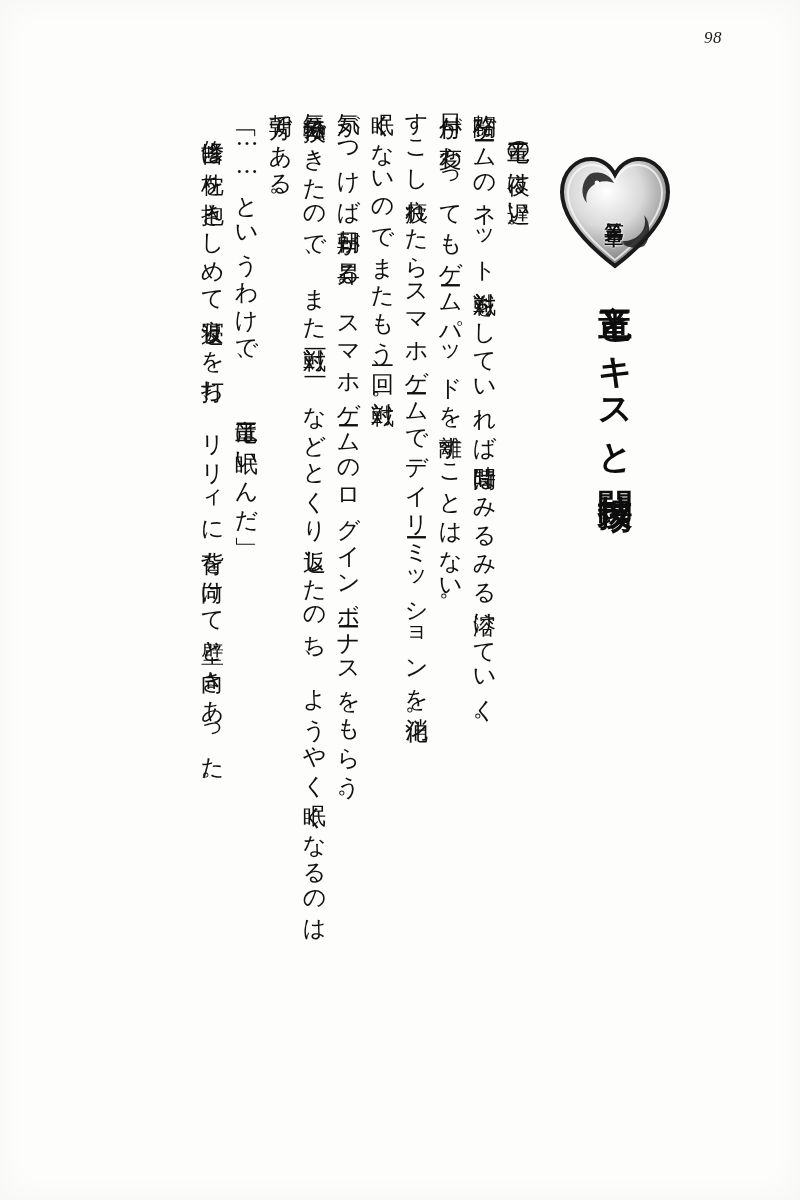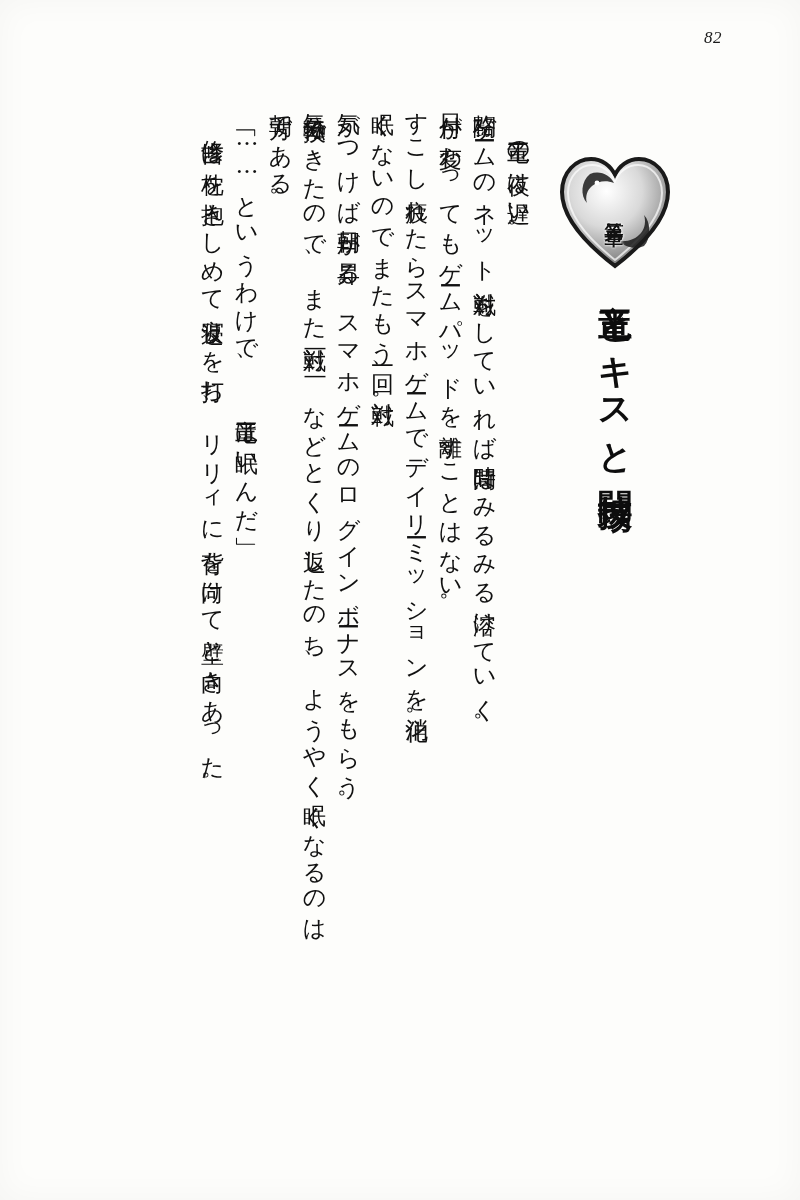--- a/index.html
+++ b/index.html
@@ -119,21 +119,21 @@
     inset: 0;
     pointer-events: none;
     box-shadow: inset 0 0 34px rgba(0,0,0,0.035);
   }
 </style>
 </head>
 <body>
 
 <div class="page">
 
-  <div class="page-number">82</div>
+  <div class="page-number">98</div>
 
   <div class="chapter-group">
     <div class="chapter-emblem">
       <svg width="118" height="122" viewBox="0 0 118 122" xmlns="http://www.w3.org/2000/svg">
         <defs>
           <radialGradient id="hg" cx="42%" cy="30%" r="75%">
             <stop offset="0%" stop-color="#ffffff"></stop>
             <stop offset="45%" stop-color="#d9d9d9"></stop>
             <stop offset="100%" stop-color="#6f6f6f"></stop>
           </radialGradient>

